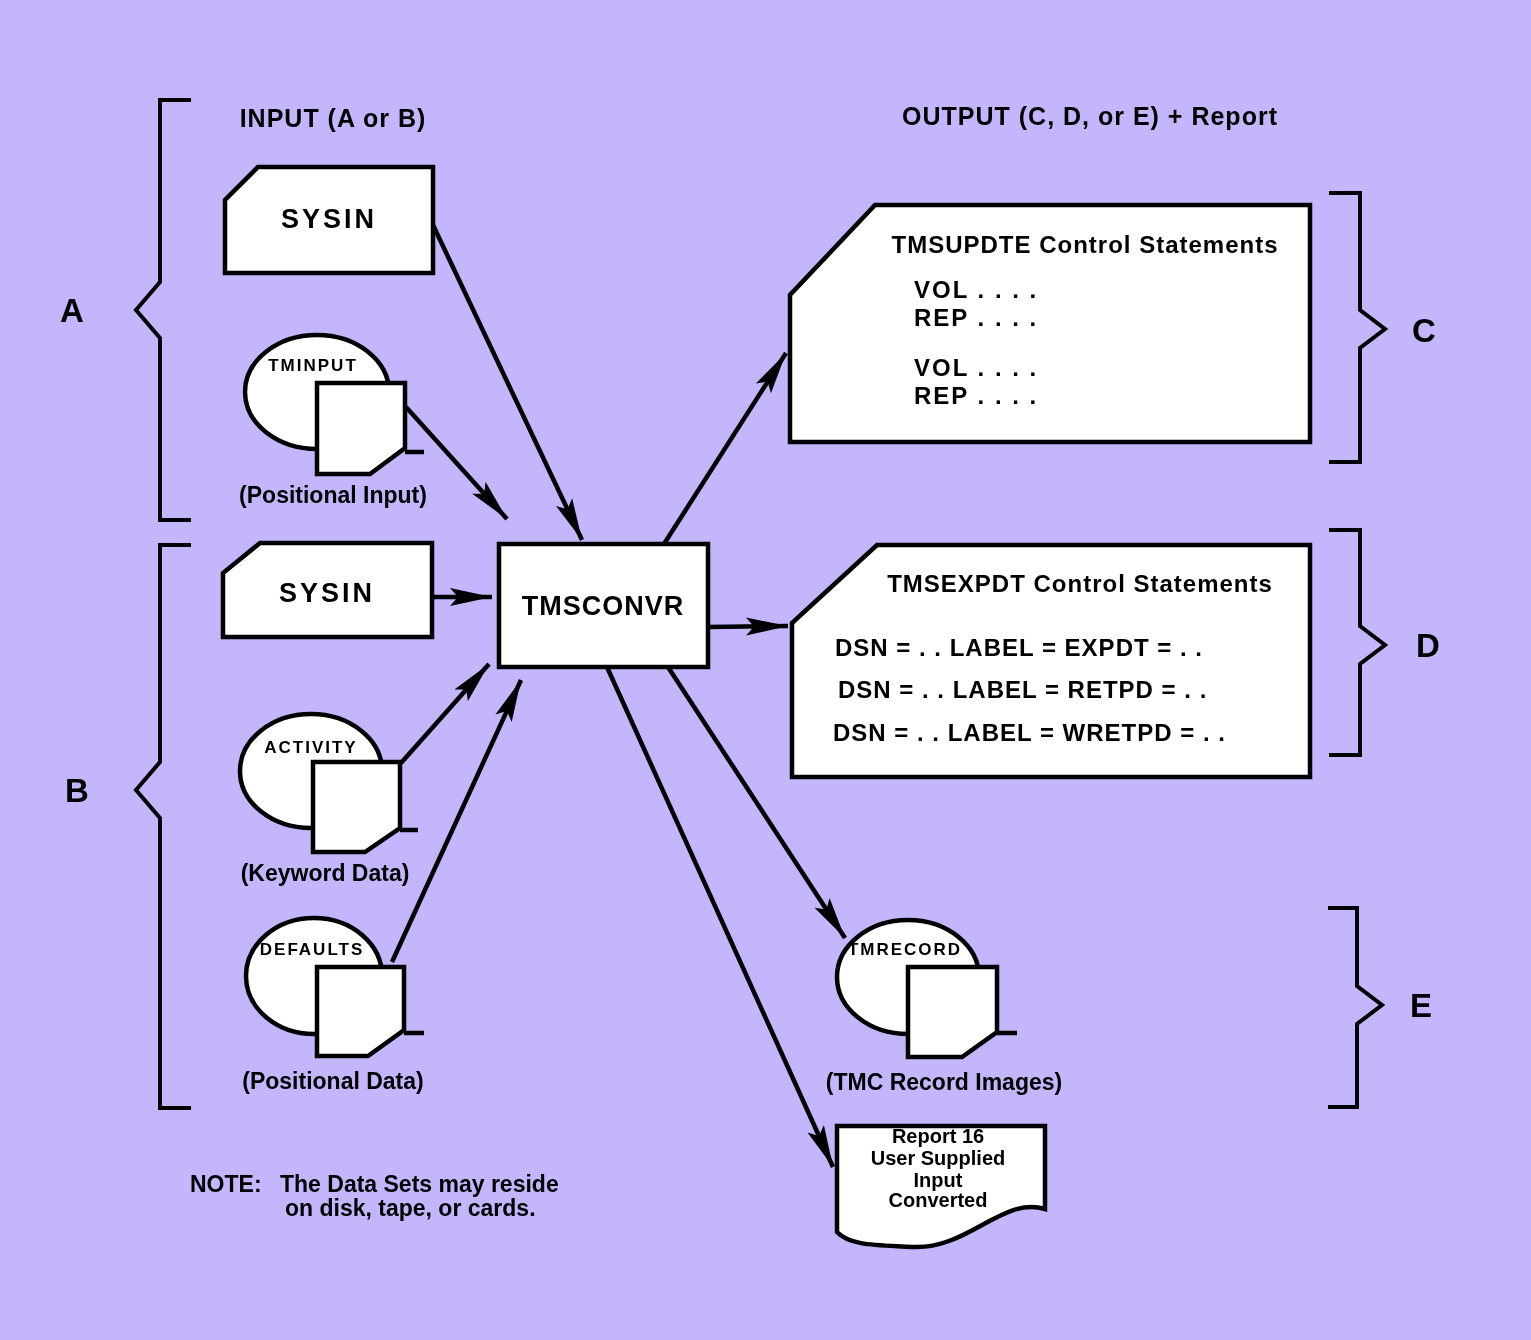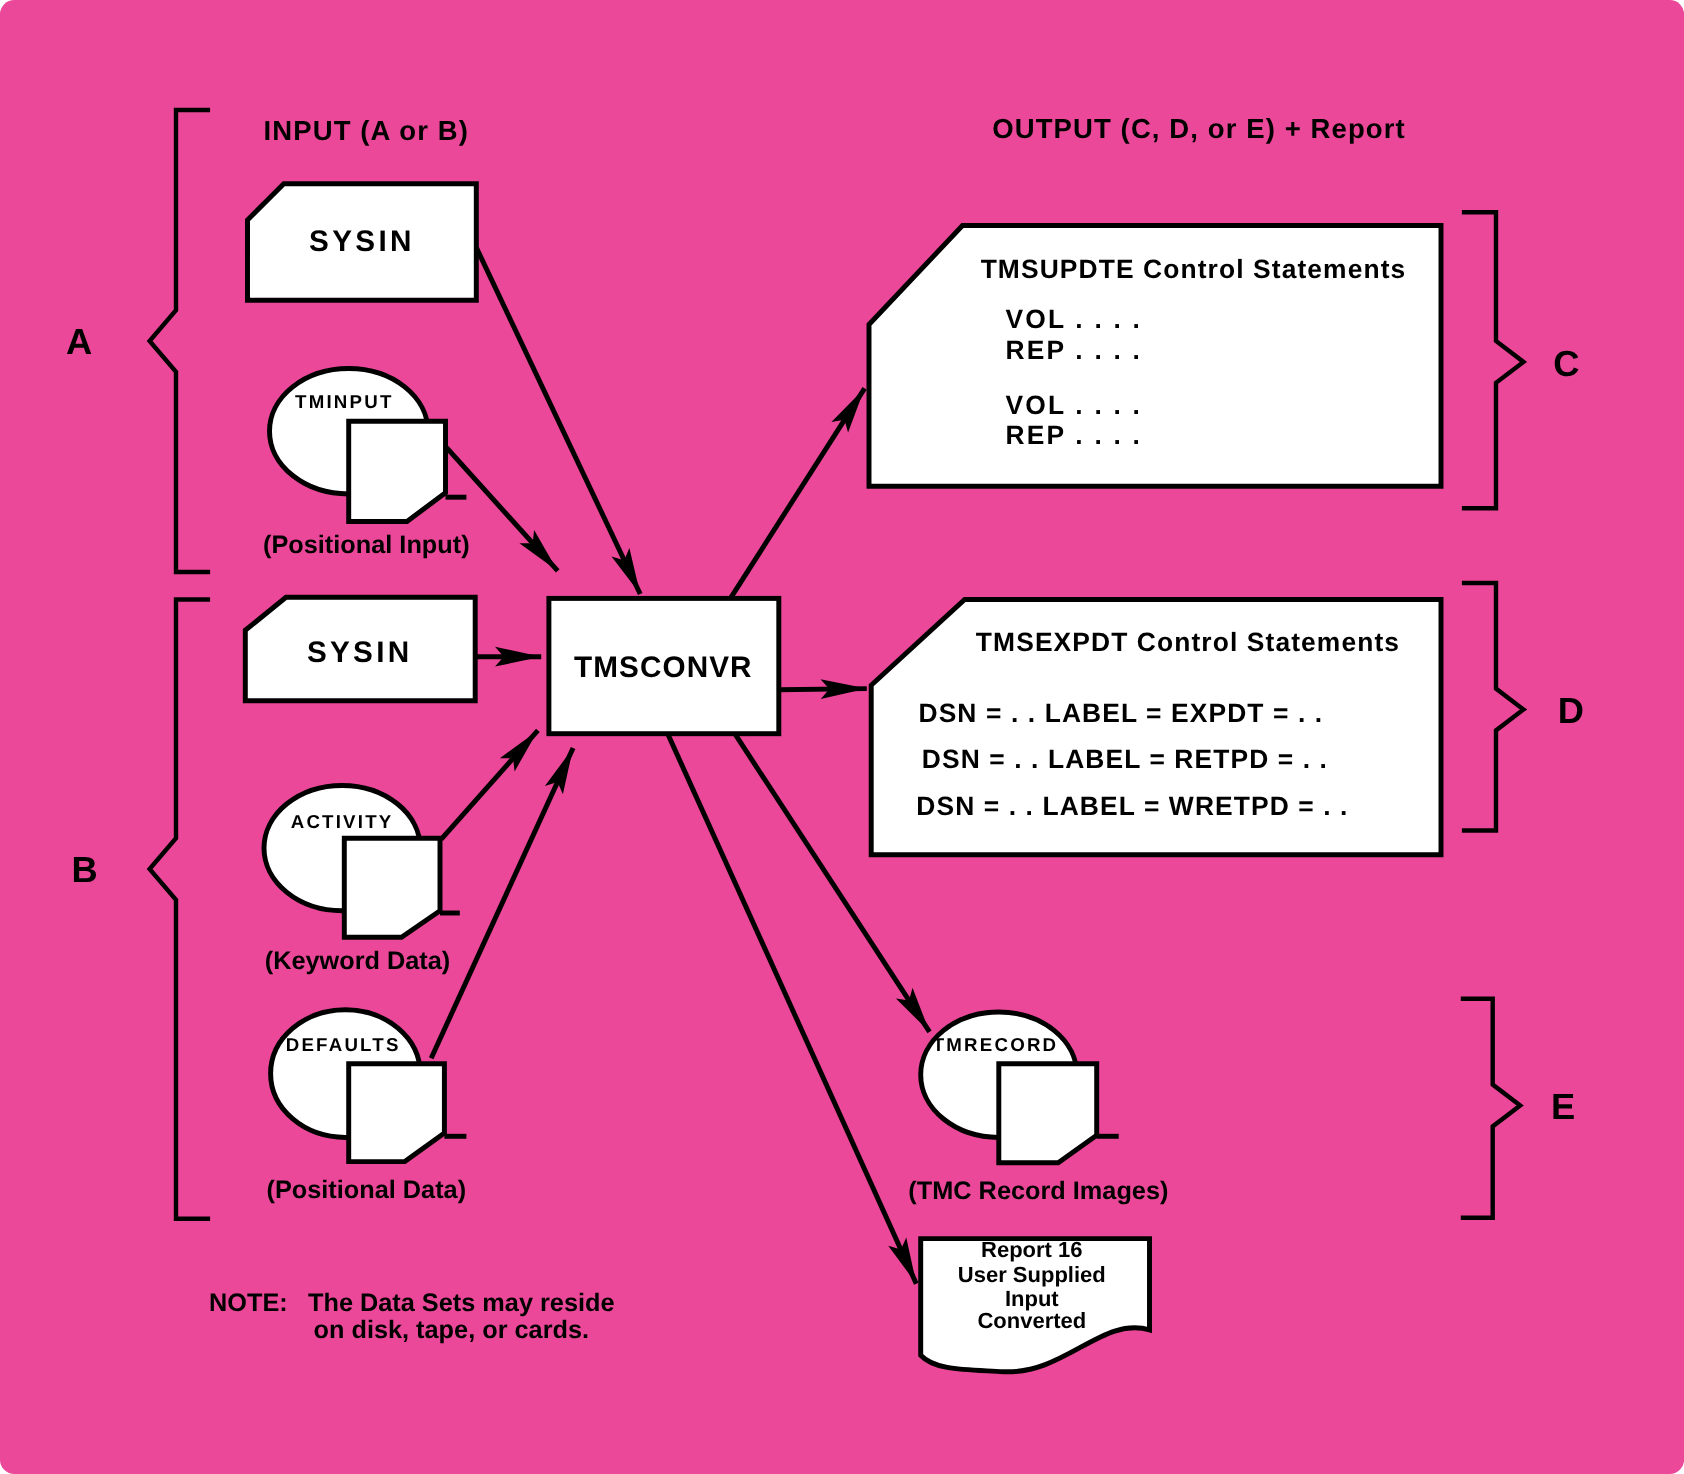--- a/index.html
+++ b/index.html
@@ -1,16 +1,16 @@
 <!DOCTYPE html>
 <html><head>
 <meta charset="utf-8">
 <style>
   html,body{margin:0;padding:0;background:#ffffff;}
-  .canvas{position:relative;width:1531px;height:1340px;background:#ec4899;overflow:hidden;border-radius:13px;}
+  .canvas{position:relative;width:1531px;height:1340px;background:#c4b5fd;overflow:hidden;}
   svg{position:absolute;left:0;top:0;}
   .ln{stroke:#000000;stroke-width:4.5;fill:none;}
   .br{stroke:#000000;stroke-width:4;fill:none;stroke-linecap:square;}
   .shape{fill:#ffffff;stroke:#000000;stroke-width:4.5;stroke-linejoin:miter;}
   text{fill:#000000;font-family:"Liberation Sans",sans-serif;font-weight:bold;}
   .h{font-size:25px;letter-spacing:1px;text-anchor:middle;}
   .big{font-size:33px;text-anchor:middle;}
   .boxlbl{font-size:27px;letter-spacing:3px;text-anchor:middle;}
   .proc{font-size:27px;letter-spacing:1px;text-anchor:middle;}
   .tapename{font-size:17px;letter-spacing:2px;text-anchor:middle;}

